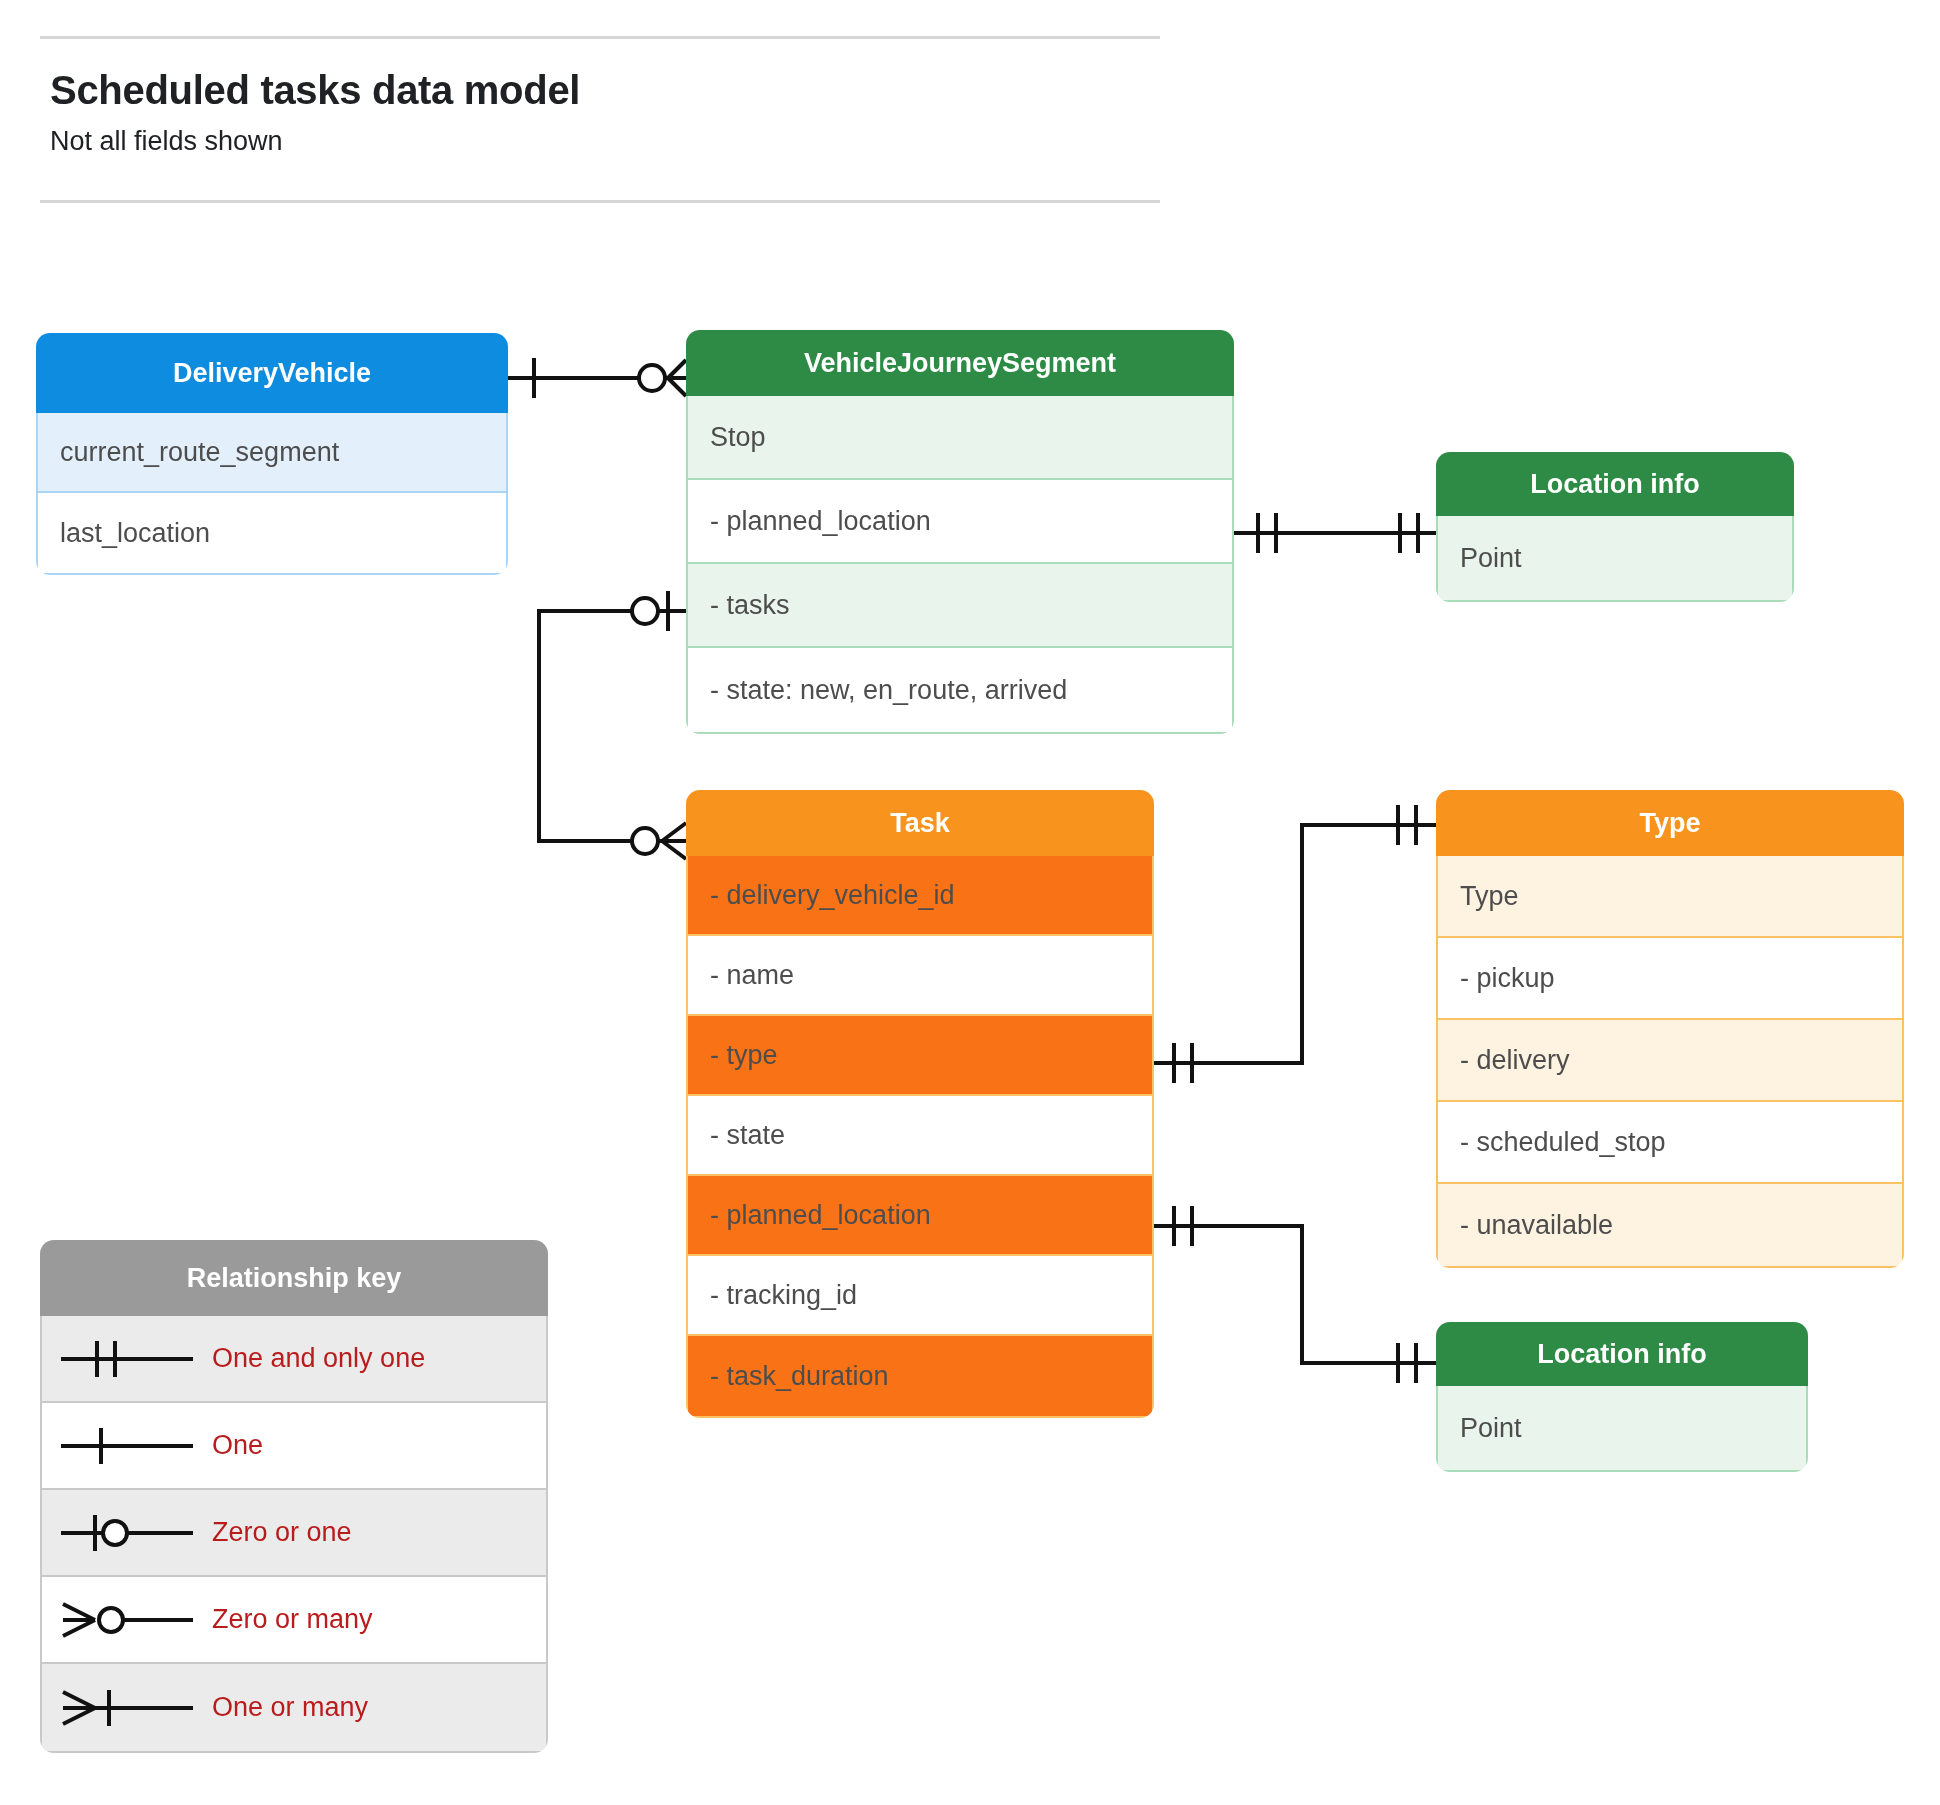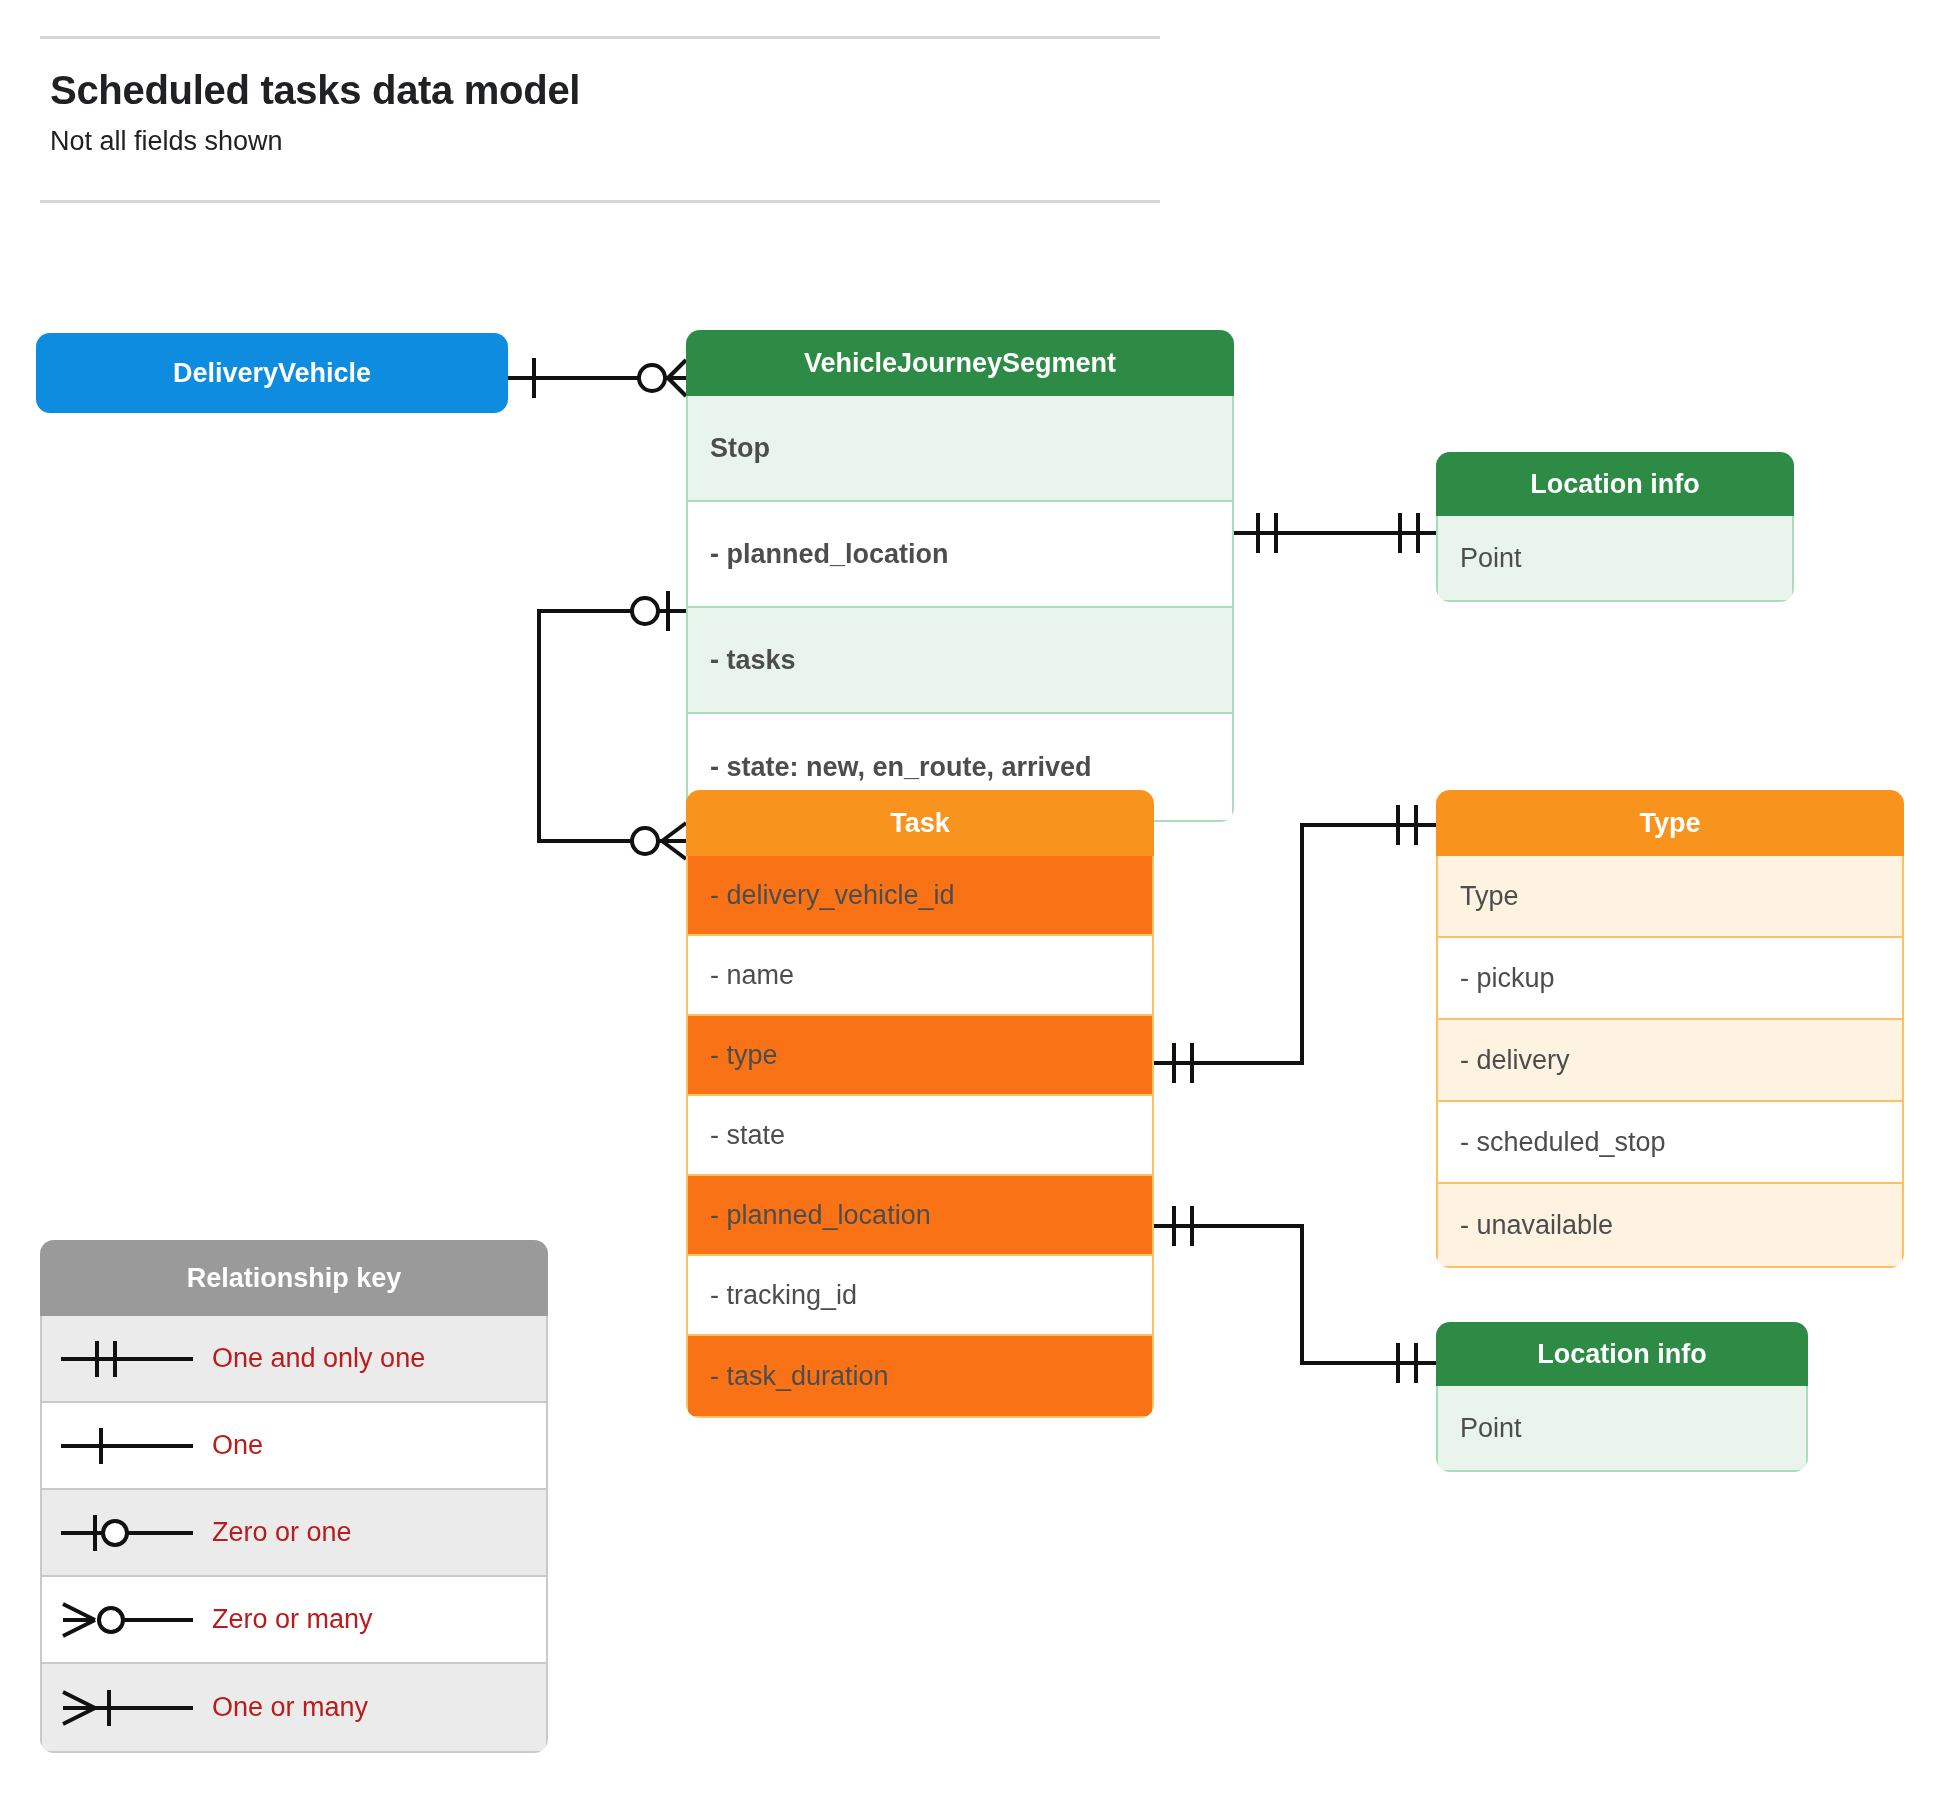--- a/index.html
+++ b/index.html
@@ -92,21 +92,21 @@
   #ent-delivery-vehicle .e-row { height: 80px; border-bottom: 2px solid #a8d5f7; }
   #ent-delivery-vehicle .e-row:last-child { border-bottom: none; }
   #ent-delivery-vehicle .e-row.tint { background: #e3f0fc; }
   #ent-delivery-vehicle .e-row.plain { background: #ffffff; }
 
   
   #ent-vjs { left: 686px; top: 330px; width: 548px; }
   #ent-vjs .e-head { height: 66px; background: #2e8b46; }
   #ent-vjs .e-rows { border: 2px solid #a9ddb9; border-top: none;
       border-bottom-left-radius: 4px; border-bottom-right-radius: 4px; }
-  #ent-vjs .e-row { height: 106px; border-bottom: 2px solid #a9ddb9; font-weight: bold; }
+  #ent-vjs .e-row { height: 84px; border-bottom: 2px solid #a9ddb9; }
   #ent-vjs .e-row:last-child { border-bottom: none; }
   #ent-vjs .e-row.tint { background: #e8f4ec; }
   #ent-vjs .e-row.plain { background: #ffffff; }
 
   
   #ent-locinfo-top { left: 1436px; top: 452px; width: 358px; }
   #ent-locinfo-top .e-head { height: 64px; background: #2e8b46; }
   #ent-locinfo-top .e-rows { border: 2px solid #a9ddb9; border-top: none;
       border-bottom-left-radius: 4px; border-bottom-right-radius: 4px; }
   #ent-locinfo-top .e-row { height: 84px; background: #e8f4ec; }
@@ -254,20 +254,24 @@
       <path d="M 1154 1226 L 1302 1226 L 1302 1363 L 1436 1363"></path>
       <line x1="1174" y1="1206" x2="1174" y2="1246"></line>
       <line x1="1192" y1="1206" x2="1192" y2="1246"></line>
       <line x1="1398" y1="1343" x2="1398" y2="1383"></line>
       <line x1="1416" y1="1343" x2="1416" y2="1383"></line>
     </g>
   </svg>
 
   <div class="entity" id="ent-delivery-vehicle">
     <div class="e-head">DeliveryVehicle</div>
+    <div class="e-rows">
+      <div class="e-row tint">current_route_segment</div>
+      <div class="e-row plain">last_location</div>
+    </div>
   </div>
 
   <div class="entity" id="ent-vjs">
     <div class="e-head">VehicleJourneySegment</div>
     <div class="e-rows">
       <div class="e-row tint">Stop</div>
       <div class="e-row plain">-  planned_location</div>
       <div class="e-row tint">- tasks</div>
       <div class="e-row plain">- state: new, en_route, arrived</div>
     </div>

